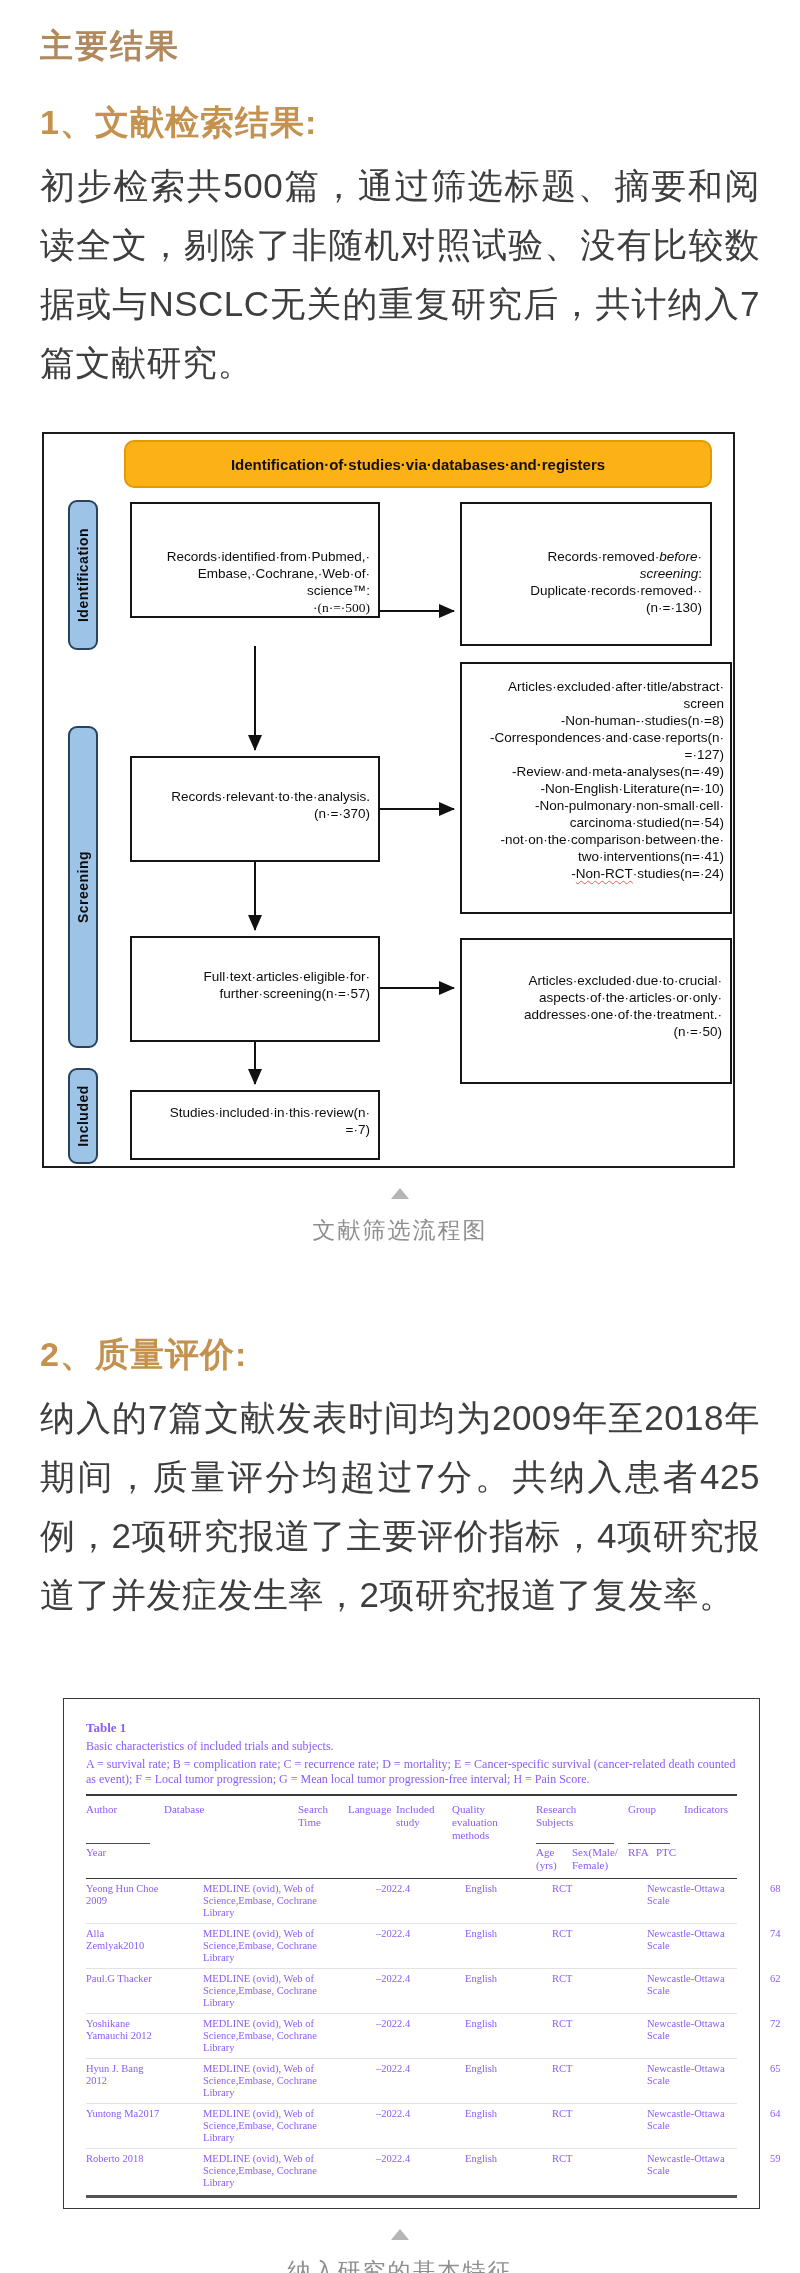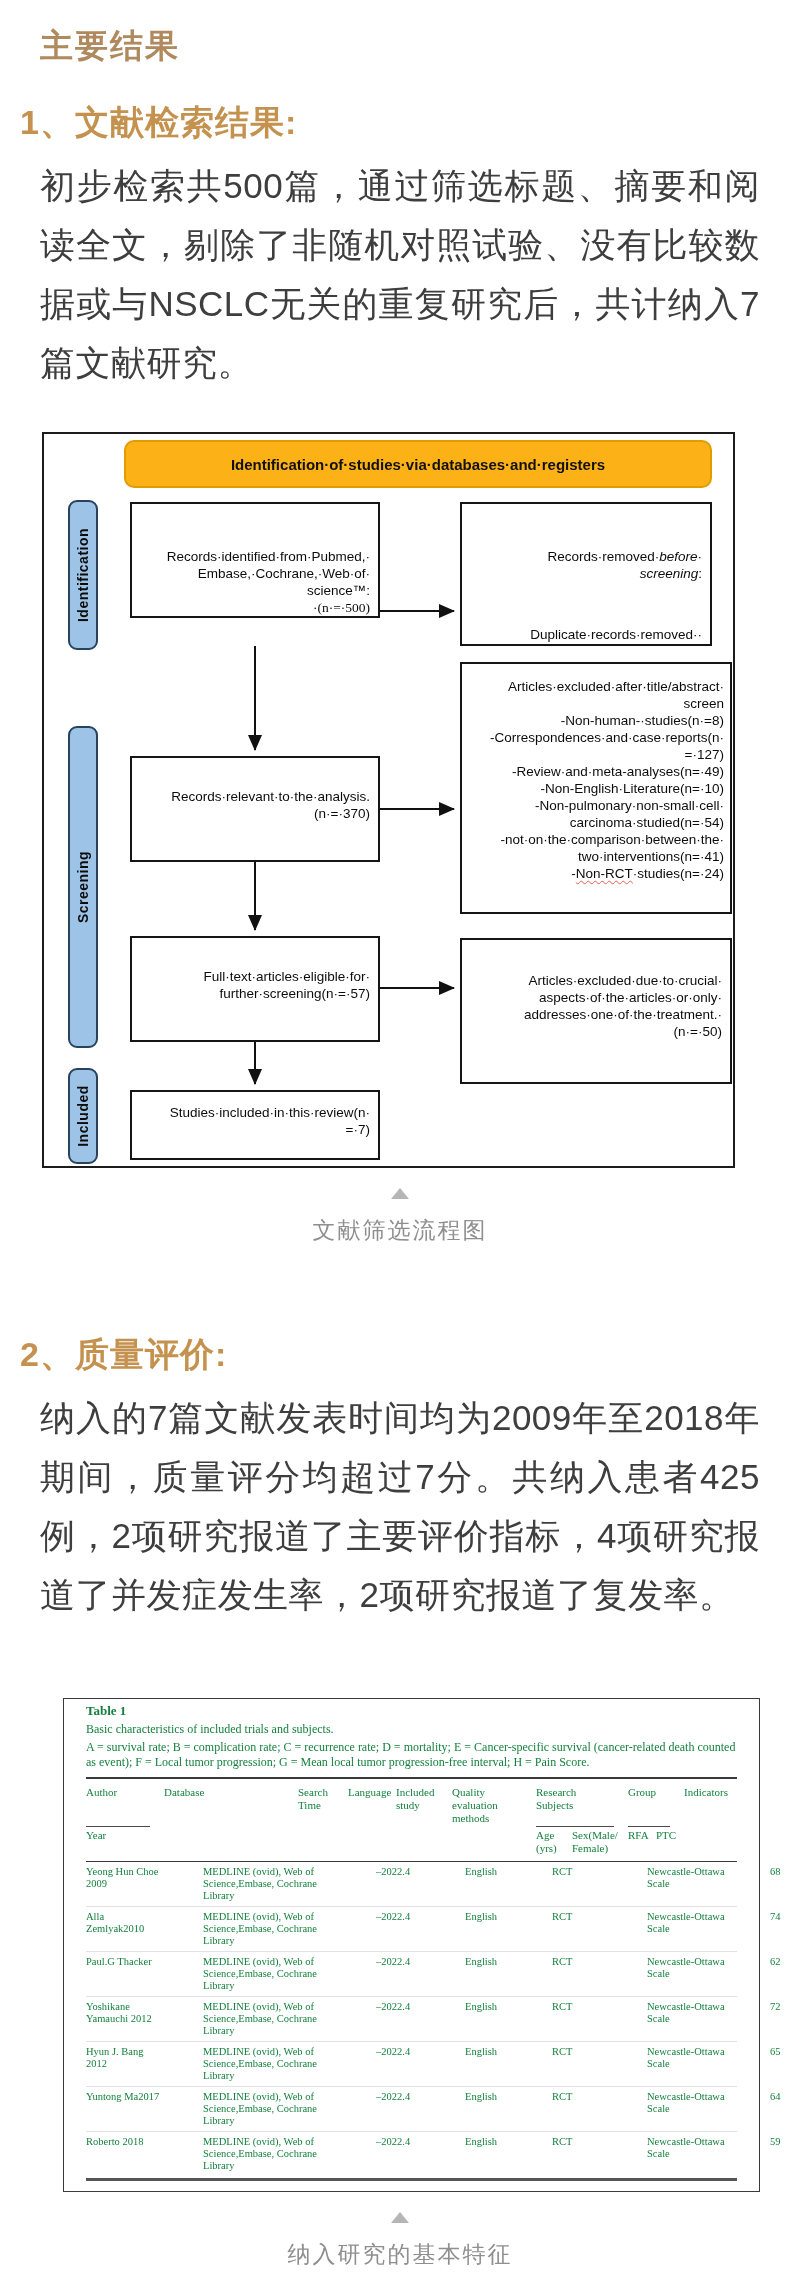--- a/index.html
+++ b/index.html
@@ -7,21 +7,21 @@
   body { width:800px; font-family:"Liberation Sans","DejaVu Sans",sans-serif; }
   .page { position:relative; width:800px; min-height:2273px; background:#fff; overflow:hidden; }
 
   
   .h1 {
     margin:26px 40px 0; font-size:33px; line-height:40px; font-weight:bold;
     color:#b08a5e; letter-spacing:2px;
     font-family:"Liberation Serif","DejaVu Serif",serif;
   }
   .h2 {
-    margin:34px 20px 0; font-size:34px; line-height:44px; font-weight:bold;
+    margin:34px 40px 0; font-size:34px; line-height:44px; font-weight:bold;
     color:#c4924e; letter-spacing:1px;
   }
   .h2.second { margin-top:86px; }
   .body-p {
     margin:12px 40px 0; font-size:35px; line-height:59px; color:#3e3e3e;
     text-align:justify; letter-spacing:0.5px;
   }
 
   
   .figcap { margin-top:20px; text-align:center; }
@@ -58,34 +58,34 @@
     font-size:13.5px; line-height:17px; color:#0c0c0c;
   }
   .b1 { left:86px;  top:68px;  width:250px; height:116px; padding:44px 8px 0 12px; }
   .b2 { left:416px; top:68px;  width:252px; height:144px; padding:44px 8px 0 12px; }
   .b3 { left:86px;  top:322px; width:250px; height:106px; padding:30px 8px 0 12px; }
   .b4 { left:416px; top:228px; width:272px; height:252px; padding:14px 6px 0 10px; }
   .b5 { left:86px;  top:502px; width:250px; height:106px; padding:30px 8px 0 12px; }
   .b6 { left:416px; top:504px; width:272px; height:146px; padding:32px 8px 0 12px; }
   .b7 { left:86px;  top:656px; width:250px; height:70px;  padding:12px 8px 4px 12px; }
   .ind1 { padding-left:26px;font-family:Liberation Serif, serif; }
-  .ind2 { padding-left:30px;margin-top:44px; }
+  .ind2 { padding-left:30px; }
   .fbox i { font-style:italic; }
   .wavy {
     text-decoration:underline; text-decoration-style:wavy;
     text-decoration-color:#e4604f; text-decoration-thickness:1px;
     text-underline-offset:2px;
   }
   .flow svg.conn { position:absolute; left:0; top:0; pointer-events:none; }
 
   
   .tablefig {
-    width:697px; margin:74px 0 0 63px; padding:4px 22px 10px 22px;
+    width:697px; margin:74px 0 0 63px; padding:21px 22px 10px 22px;
     border:1.5px solid #3a3a3a; background:#fff;
-    font-family:"Liberation Serif","DejaVu Serif",serif; color:#15803d;
+    font-family:"Liberation Serif","DejaVu Serif",serif; color:#8b5cf6;
   }
   .t-title { font-size:13px; font-weight:bold; }
   .t-sub { font-size:12px; margin-top:3px; }
   .t-legend { font-size:12px; line-height:15px; margin-top:3px; }
   .tgrid { display:grid; grid-template-columns:78px 134px 50px 48px 56px 84px 36px 56px 28px 28px 52px; }
   .c { font-size:10.5px; line-height:12px; padding:2px 4px 2px 0; overflow:hidden; }
   .hc { font-size:11px; line-height:13px; }
   .pre { white-space:pre-line; }
   .thead1 { border-top:2px solid #3a3a3a; margin-top:7px; padding-top:5px; }
   .thead2 { padding-bottom:4px; }

